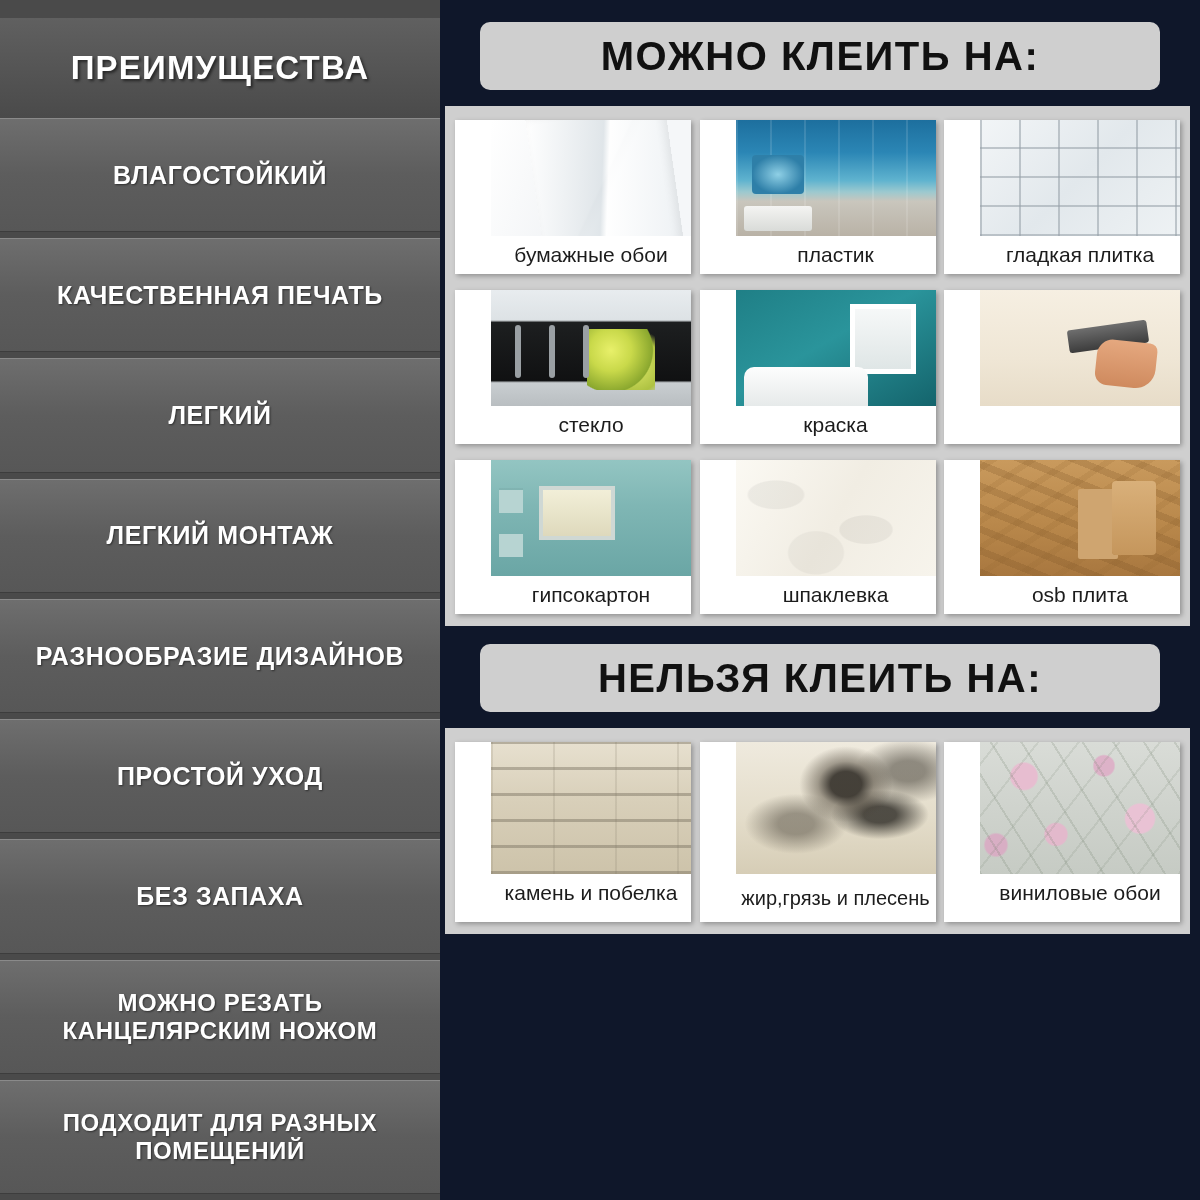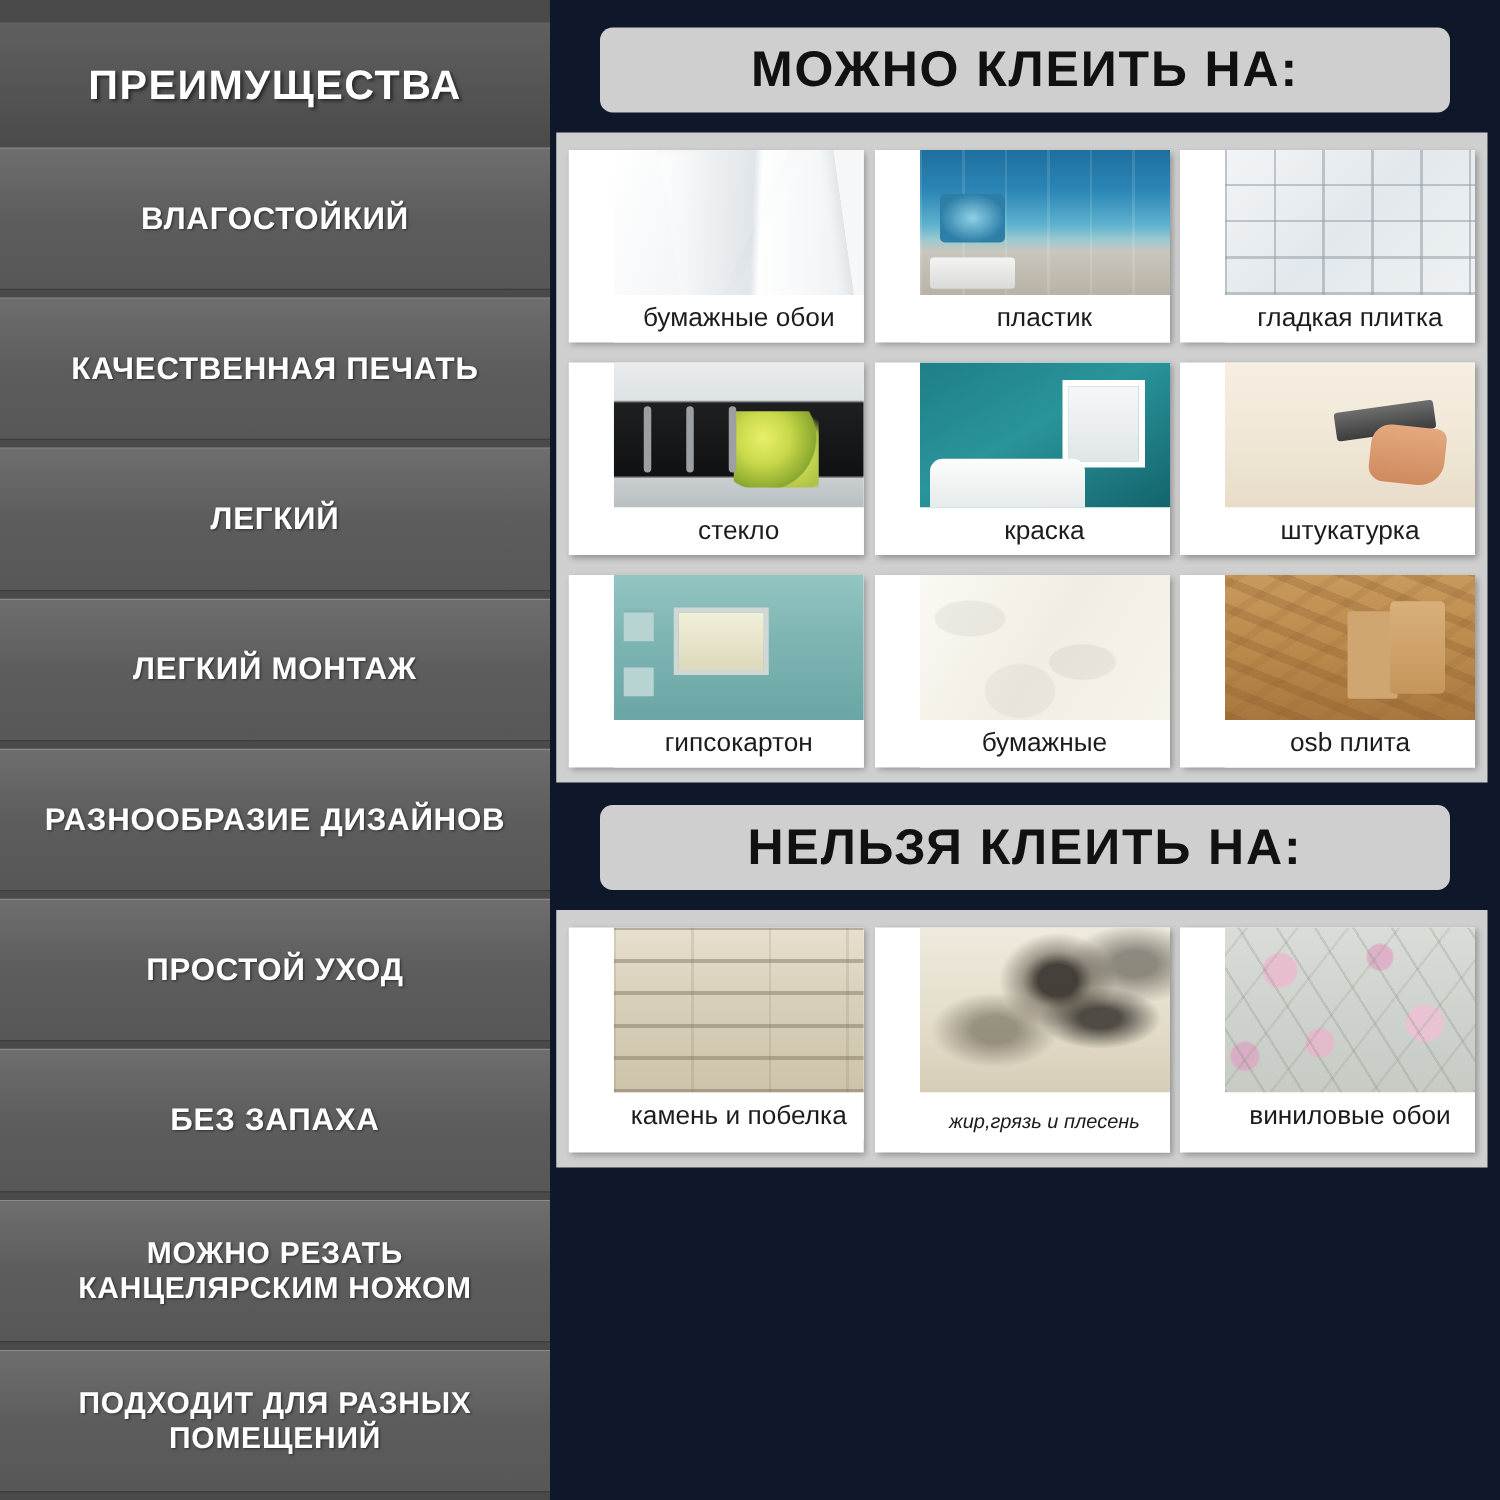--- a/index.html
+++ b/index.html
@@ -127,21 +127,21 @@
     align-items: center;
     justify-content: center;
     font-size: 21px;
     color: #1c1c1c;
     background: #ffffff;
     text-align: center;
     line-height: 1.05;
     padding: 0 3px;
   }
   .cell.tall .thumb { height: 132px; }
-  .cell .caption.two-line { font-size: 16px; height: 48px; font-style: italic; }
+  .cell .caption.two-line { font-size: 20px; height: 48px; }
 
   
   .tx { position: absolute; inset: 0; }
 
   
   .tx-paper {
     background:
       linear-gradient(115deg, rgba(255,255,255,0) 55%, rgba(205,210,215,0.9) 56%, rgba(245,247,249,1) 60%),
       linear-gradient(110deg, #ffffff 0%, #f2f4f6 45%, #e3e7ea 70%, #f7f8f9 100%);
   }
@@ -349,35 +349,34 @@
           <div class="cell">
             <div class="thumb">
               <div class="tx tx-paint"></div>
             </div>
             <div class="caption">краска</div>
           </div>
           <div class="cell">
             <div class="thumb">
               <div class="tx tx-plaster"></div>
             </div>
-            <div class="caption">штукатурка</div>
           </div>
         </div>
         <div class="grid-row">
           <div class="cell">
             <div class="thumb">
               <div class="tx tx-drywall"></div>
             </div>
             <div class="caption">гипсокартон</div>
           </div>
           <div class="cell">
             <div class="thumb">
               <div class="tx tx-putty"></div>
             </div>
-            <div class="caption">бумажные</div>
+            <div class="caption">шпаклевка</div>
           </div>
           <div class="cell">
             <div class="thumb">
               <div class="tx tx-osb"></div>
             </div>
             <div class="caption">osb плита</div>
           </div>
         </div>
       </div>
 

